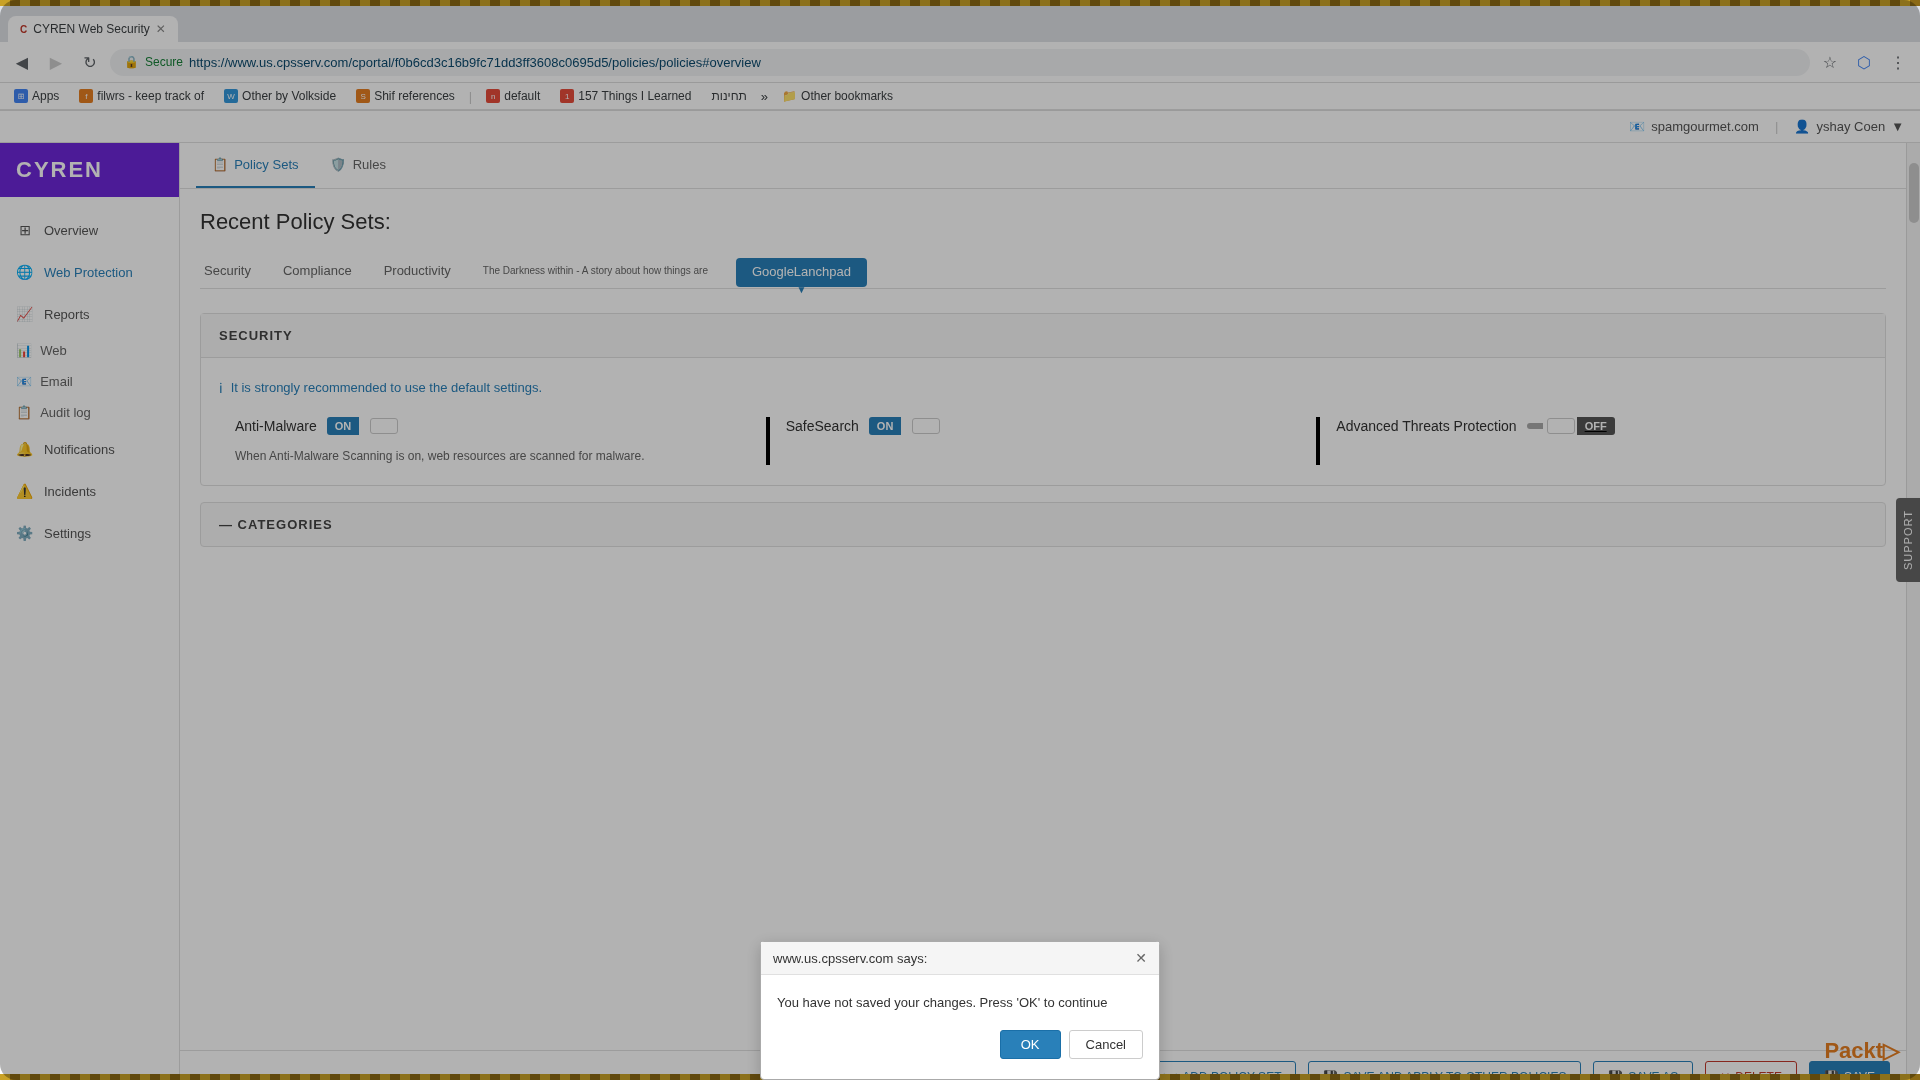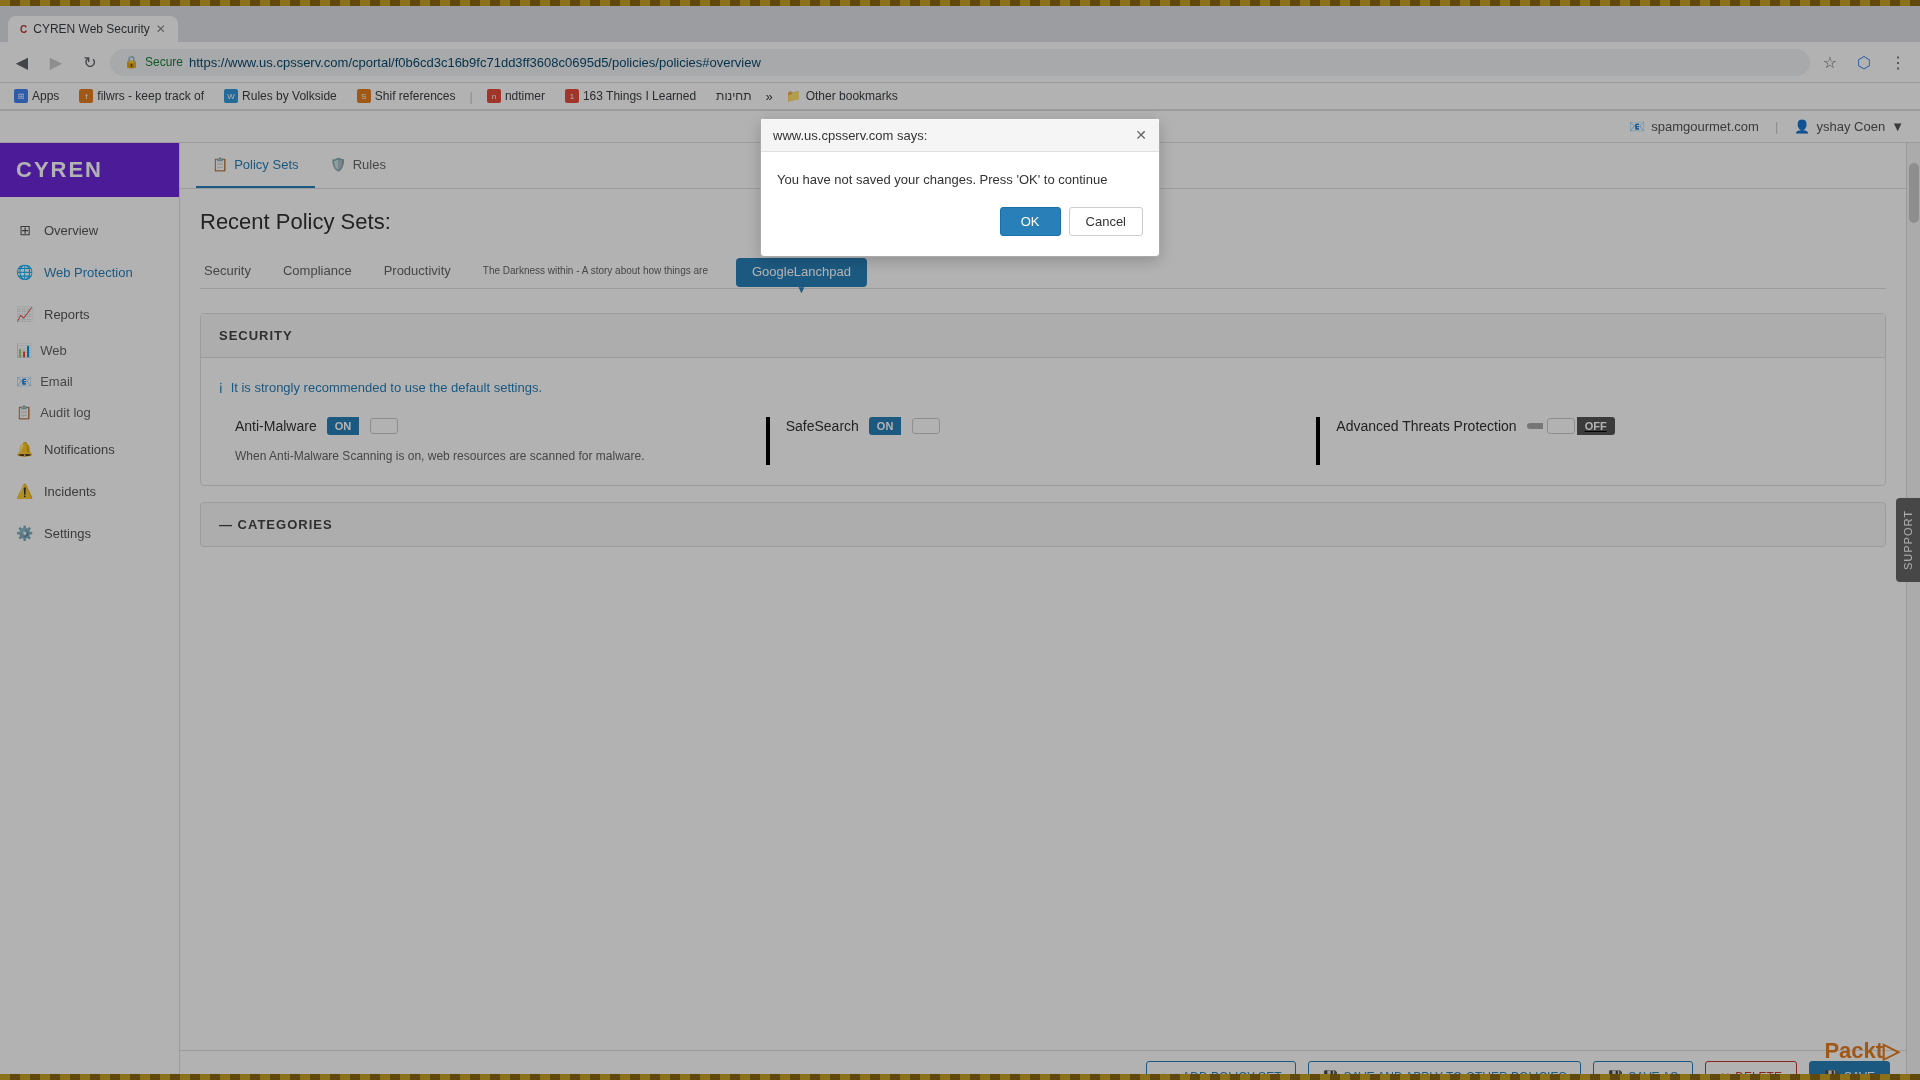--- a/index.html
+++ b/index.html
@@ -80,21 +80,21 @@
 
     
     .support-tab { position: fixed; right: 0; top: 50%; transform: translateY(-50%); background: #666; color: white; padding: 12px 6px; font-size: 11px; writing-mode: vertical-lr; transform: rotate(180deg) translateY(50%); cursor: pointer; border-radius: 0 4px 4px 0; letter-spacing: 1px; z-index: 10; }
 
     
     .header-bar { background: white; border-bottom: 1px solid #e0e0e0; padding: 8px 16px; display: flex; justify-content: flex-end; align-items: center; gap: 16px; }
     .header-item { font-size: 13px; color: #555; display: flex; align-items: center; gap: 6px; }
     .header-divider { color: #ccc; }
 
     
-    .dialog-overlay { position: fixed; top: 0; left: 0; right: 0; bottom: 0; background: rgba(0,0,0,0.3); z-index: 100; display: flex; align-items: flex-start; justify-content: center; padding-top: 118px; }
+    .dialog-overlay { position: fixed; top: 0; left: 0; right: 0; bottom: 0; background: rgba(0,0,0,0.3); z-index: 100; display: flex; align-items: flex-end; justify-content: center; padding-top: 60px; border-radius: 16px; }
     .dialog-box { background: white; border: 1px solid #aaa; border-radius: 4px; min-width: 400px; box-shadow: 0 4px 16px rgba(0,0,0,0.2); }
     .dialog-titlebar { background: #f5f5f5; padding: 8px 12px; border-bottom: 1px solid #e0e0e0; display: flex; align-items: center; justify-content: space-between; font-size: 13px; color: #333; }
     .dialog-close { cursor: pointer; color: #666; font-size: 14px; border: none; background: none; }
     .dialog-body { padding: 20px 16px; }
     .dialog-message { font-size: 13px; color: #333; margin-bottom: 20px; }
     .dialog-buttons { display: flex; gap: 8px; justify-content: flex-end; }
     .dialog-btn-ok { background: #2980b9; color: white; border: 1px solid #1a6fa8; padding: 6px 20px; border-radius: 3px; cursor: pointer; font-size: 13px; }
     .dialog-btn-cancel { background: white; color: #333; border: 1px solid #ccc; padding: 6px 16px; border-radius: 3px; cursor: pointer; font-size: 13px; }
 
     
@@ -138,34 +138,34 @@
     <div class="bookmark-item">
       <div class="bookmark-favicon">⊞</div>
       <span>Apps</span>
     </div>
     <div class="bookmark-item">
       <div class="bookmark-favicon" style="background:#e67e22;">f</div>
       <span>filwrs - keep track of</span>
     </div>
     <div class="bookmark-item">
       <div class="bookmark-favicon" style="background:#3498db;">W</div>
-      <span>Rules by Volkside</span>
+      <span>Other by Volkside</span>
     </div>
     <div class="bookmark-item">
       <div class="bookmark-favicon" style="background:#e67e22;">S</div>
       <span>Shif references</span>
     </div>
     <span style="color:#ccc;">|</span>
     <div class="bookmark-item">
       <div class="bookmark-favicon" style="background:#e74c3c;">n</div>
-      <span>ndtimer</span>
+      <span>default</span>
     </div>
     <div class="bookmark-item">
       <div class="bookmark-favicon" style="background:#e74c3c;">1</div>
-      <span>163 Things I Learned</span>
+      <span>157 Things I Learned</span>
     </div>
     <div class="bookmark-item">
       <span>תחינות</span>
     </div>
     <span style="color:#3c4043;">»</span>
     <div class="bookmark-item">
       <span>📁</span>
       <span>Other bookmarks</span>
     </div>
   </div>

